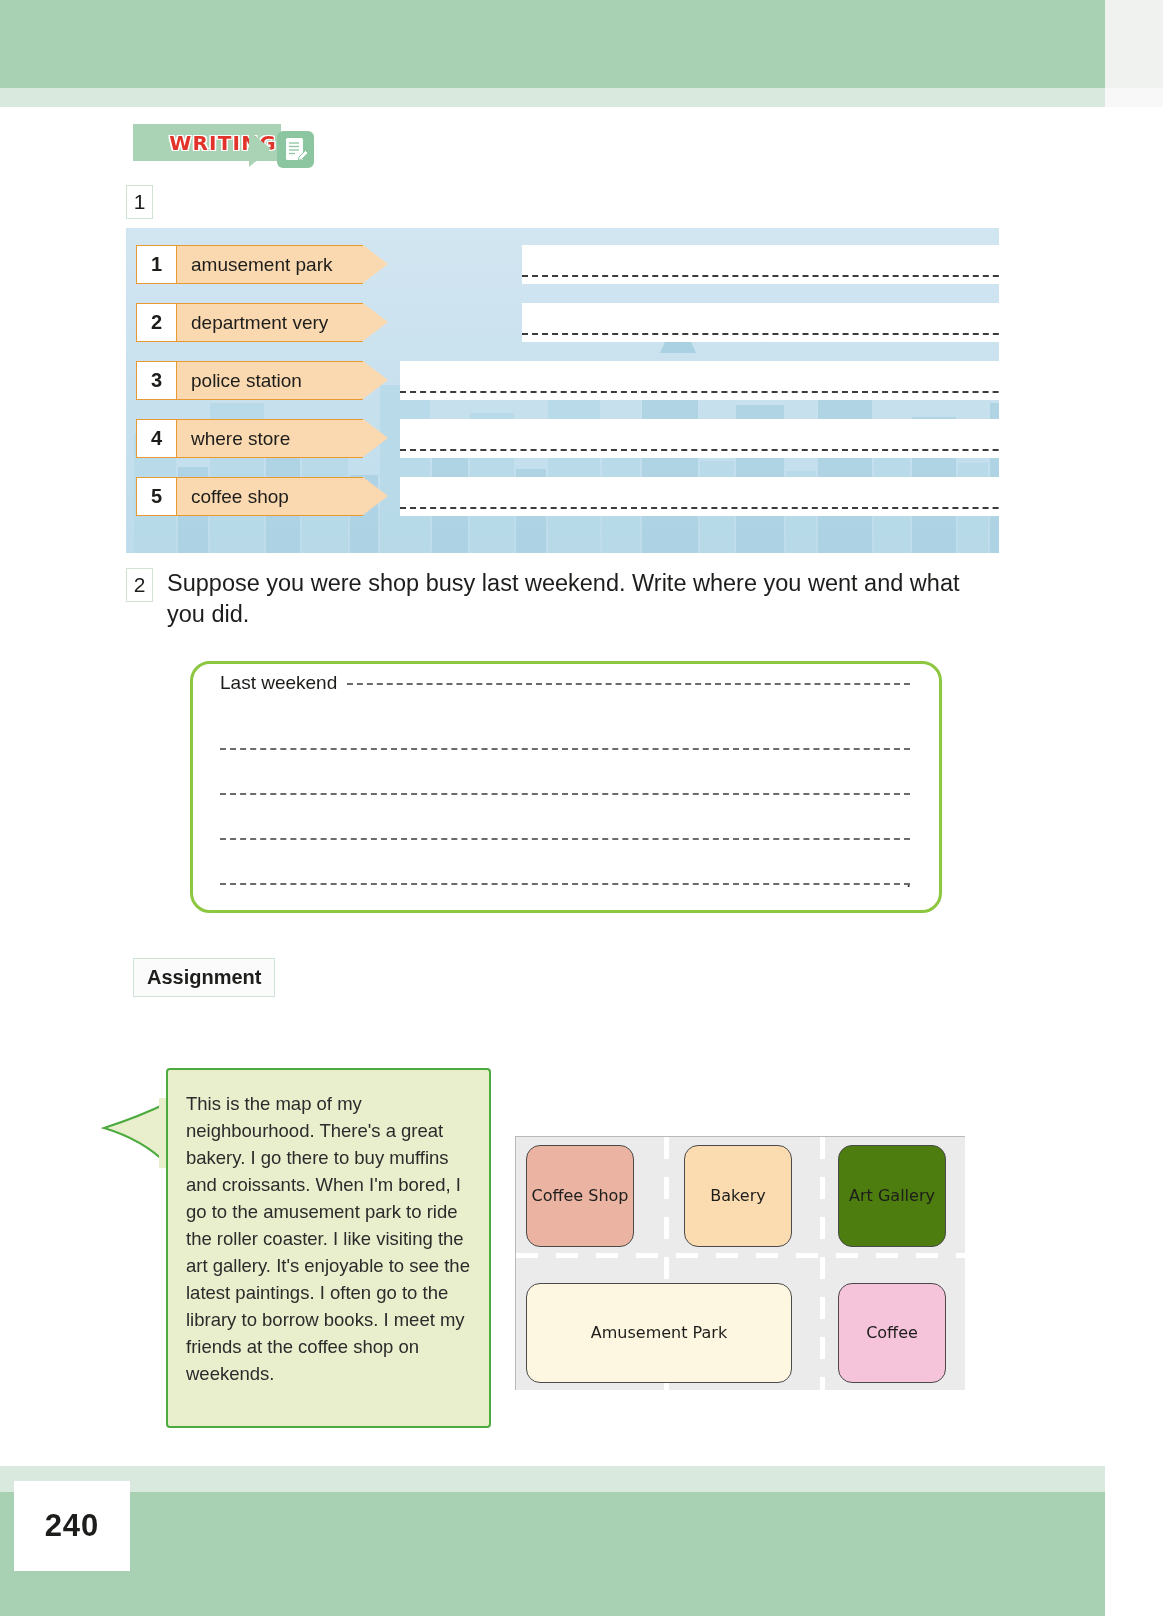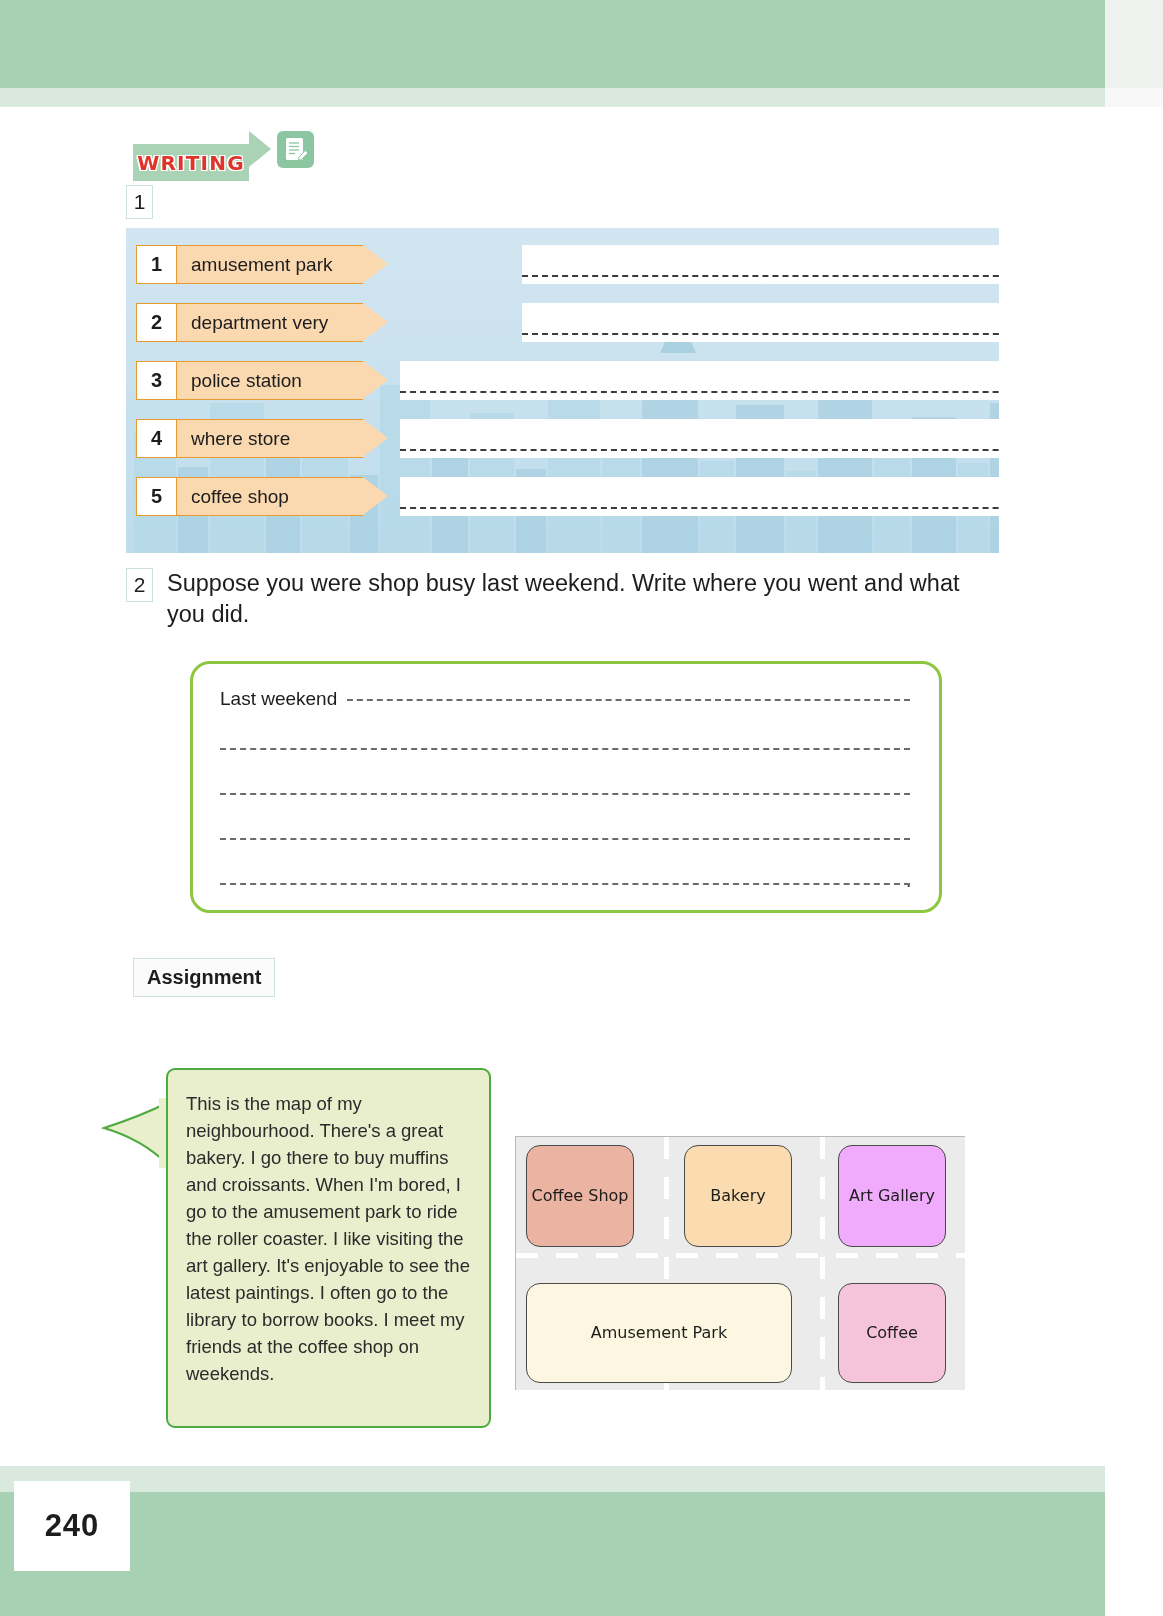--- a/index.html
+++ b/index.html
@@ -16,22 +16,22 @@
 
   .bottom-light{position:absolute;left:0;top:1466px;width:1105px;height:26px;background:#d9e9dd;}
   .bottom-bar{position:absolute;left:0;top:1492px;width:1105px;height:124px;background:#a8d0b3;}
   .page-num-frame{position:absolute;left:14px;top:1481px;width:116px;height:90px;background:#a8d0b3;
         border:13px solid #ffffff;box-sizing:border-box;}
   .page-num{position:absolute;left:27px;top:1494px;width:90px;height:64px;background:#ffffff;
         display:flex;align-items:center;justify-content:center;
         font-size:31px;font-weight:bold;color:#1d1d1b;letter-spacing:1px;}
 
   
-  .writing-tag{position:absolute;left:133px;top:144px;width:116px;height:37px;background:#a9d3b4;
-        display:flex;align-items:center;justify-content:center;}
+  .writing-tag{position:absolute;left:133px;top:124px;width:116px;height:37px;background:#a9d3b4;
+        display:flex;align-items:center;justify-content:center;padding-left:32px;}
   .writing-tag-arrow{position:absolute;left:249px;top:131px;width:0;height:0;
         border-top:18.5px solid transparent;border-bottom:18.5px solid transparent;
         border-left:22px solid #a9d3b4;}
   .writing-tag-text{font-size:20px;font-weight:bold;color:#e2332b;letter-spacing:1.2px;
         font-family:"DejaVu Sans", sans-serif;
         text-shadow:-1.4px -1.4px 0 #fff,1.4px -1.4px 0 #fff,-1.4px 1.4px 0 #fff,1.4px 1.4px 0 #fff;}
   .writing-icon{position:absolute;left:277px;top:131px;width:37px;height:37px;background:#8cc6a0;border-radius:6px;}
 
   
   .ex-row{position:absolute;display:flex;align-items:flex-start;}
@@ -61,35 +61,35 @@
         border-top:19.5px solid transparent;border-bottom:19.5px solid transparent;
         border-left:25px solid transparent;}
 
   .answer-strip{position:absolute;left:396px;width:567px;height:39px;background:#ffffff;}
   .answer-line{position:absolute;left:0;bottom:7px;width:100%;height:0;
         border-bottom:2px dashed #3b3b3b;}
 
   
   .green-box{position:absolute;left:190px;top:661px;width:752px;height:252px;
         border:3px solid #8dc63f;border-radius:20px;background:#ffffff;box-sizing:border-box;}
-  .gb-first{position:absolute;left:27px;top:24px;display:flex;align-items:baseline;width:690px;}
+  .gb-first{position:absolute;left:27px;top:8px;display:flex;align-items:baseline;width:690px;}
   .gb-label{font-size:19px;color:#1d1d1b;white-space:nowrap;}
   .gb-rule{flex:1;margin-left:10px;border-bottom:2px dashed #6b6b6b;height:0;position:relative;top:-4px;}
   .gb-line{position:absolute;left:27px;width:690px;border-bottom:2px dashed #6b6b6b;height:0;}
   .gb-period{position:absolute;font-size:19px;color:#3b3b3b;line-height:6px;}
 
   
   .assign-wrap{position:absolute;left:133px;top:958px;display:flex;align-items:flex-start;text-align:center;}
   .assign-label{border:1.6px solid #cfe3d5;background:#fafbfa;padding:7px 13px;
         font-size:20px;font-weight:bold;color:#1d1d1b;white-space:nowrap;}
   .assign-text{margin-left:22px;font-size:23.5px;color:#1d1d1b;line-height:31px;width:718px;}
 
   
   .bubble{position:absolute;left:166px;top:1068px;width:325px;height:360px;
-        background:#e9efcd;border:2px solid #4caa3e;border-radius:9px;box-sizing:border-box;}
+        background:#e9efcd;border:2px solid #4caa3e;border-radius:4px;box-sizing:border-box;}
   .bubble-text{position:absolute;left:18px;top:20px;width:290px;font-size:18.5px;
         color:#2b2b2b;line-height:27px;}
   .bubble-tail{position:absolute;left:101px;top:1096px;width:70px;height:72px;}
 
   
   .map{position:absolute;left:515px;top:1136px;width:450px;height:254px;background:#ebebeb;
         border-left:1.5px solid #b9b9b9;border-top:1.5px solid #b9b9b9;box-sizing:border-box;}
   .road-h{position:absolute;left:0;width:100%;height:5px;
         background:repeating-linear-gradient(90deg,#ffffff 0 22px,transparent 22px 40px);}
   .road-v{position:absolute;top:0;height:100%;width:5px;
@@ -235,21 +235,21 @@
   <div class="road-h" style="top:116px;"></div>
   <div class="road-v" style="left:148px;"></div>
   <div class="road-v" style="left:304px;"></div>
 
   <div class="bx" style="left:10px;top:8px;width:108px;height:102px;background:#eab3a2;">
     <span>Coffee Shop</span>
   </div>
   <div class="bx" style="left:168px;top:8px;width:108px;height:102px;background:#fbdcb0;">
     <span>Bakery</span>
   </div>
-  <div class="bx" style="left:322px;top:8px;width:108px;height:102px;background:#f0abfc;">
+  <div class="bx" style="left:322px;top:8px;width:108px;height:102px;background:#4d7c0f;">
     <span>Art Gallery</span>
   </div>
   <div class="bx" style="left:10px;top:146px;width:266px;height:100px;background:#fdf6e0;">
     <span>Amusement Park</span>
   </div>
   <div class="bx" style="left:322px;top:146px;width:108px;height:100px;background:#f5c3da;">
     <span>Coffee</span>
   </div>
 </div>
 

